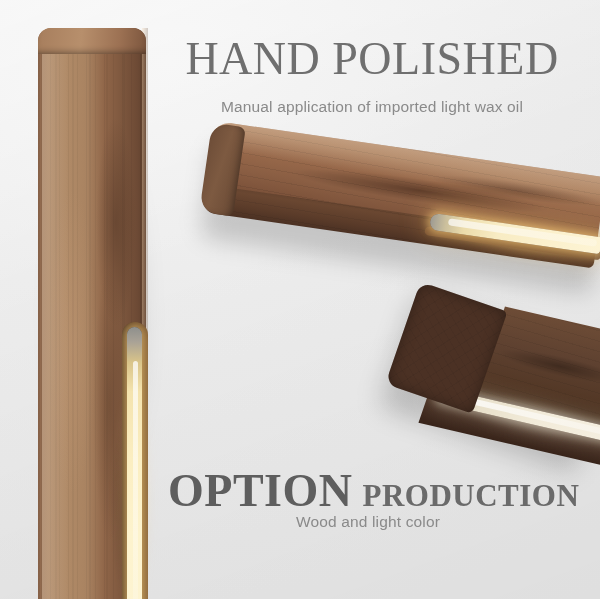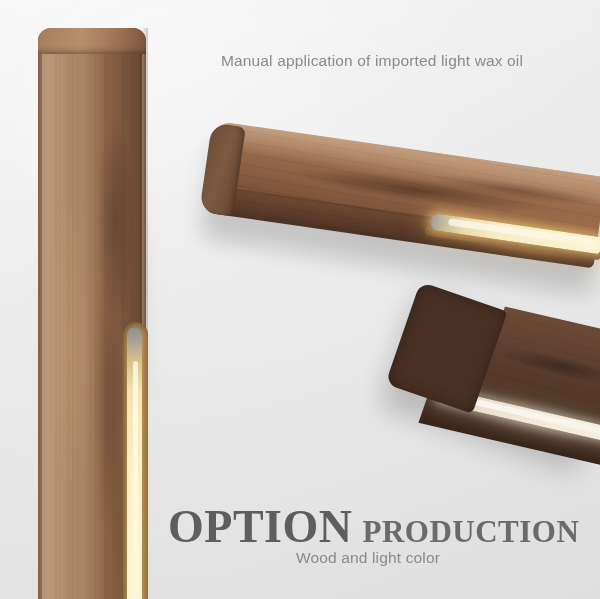--- a/index.html
+++ b/index.html
@@ -355,21 +355,21 @@
     transform: skewY(-6deg);
     transform-origin: 0 0;
   }
 
   
   .text-block {
     position: absolute;
     text-align: center;
   }
   .tb-top  { left: 176px; top: 36px;  width: 392px; }
-  .tb-bot  { left: 168px; top: 504px; width: 400px; }
+  .tb-bot  { left: 168px; top: 468px; width: 400px; }
 
   .headline-serif {
     font-family: "Liberation Serif", "DejaVu Serif", serif;
     color: #6f6f6f;
     letter-spacing: 0.5px;
     line-height: 1.0;
     white-space: nowrap;
   }
   .headline-top {
     font-size: 46px;
@@ -462,20 +462,21 @@
       <div class="lb-led">
         <div class="lb-led-gloss"></div>
       </div>
       <div class="lb-cap">
         <div class="lb-cap-grain"></div>
       </div>
     </div>
   </div>
 
   <div class="text-block tb-top">
+    <div class="headline-serif headline-top">HAND POLISHED</div>
     <div class="subtitle sub-top">Manual application of imported light wax oil</div>
   </div>
 
   <div class="text-block tb-bot">
     <div class="headline-bottom">
       <span class="hb-big">OPTION</span><span class="hb-small">PRODUCTION</span>
     </div>
     <div class="subtitle sub-bot">Wood and light color</div>
   </div>
 

